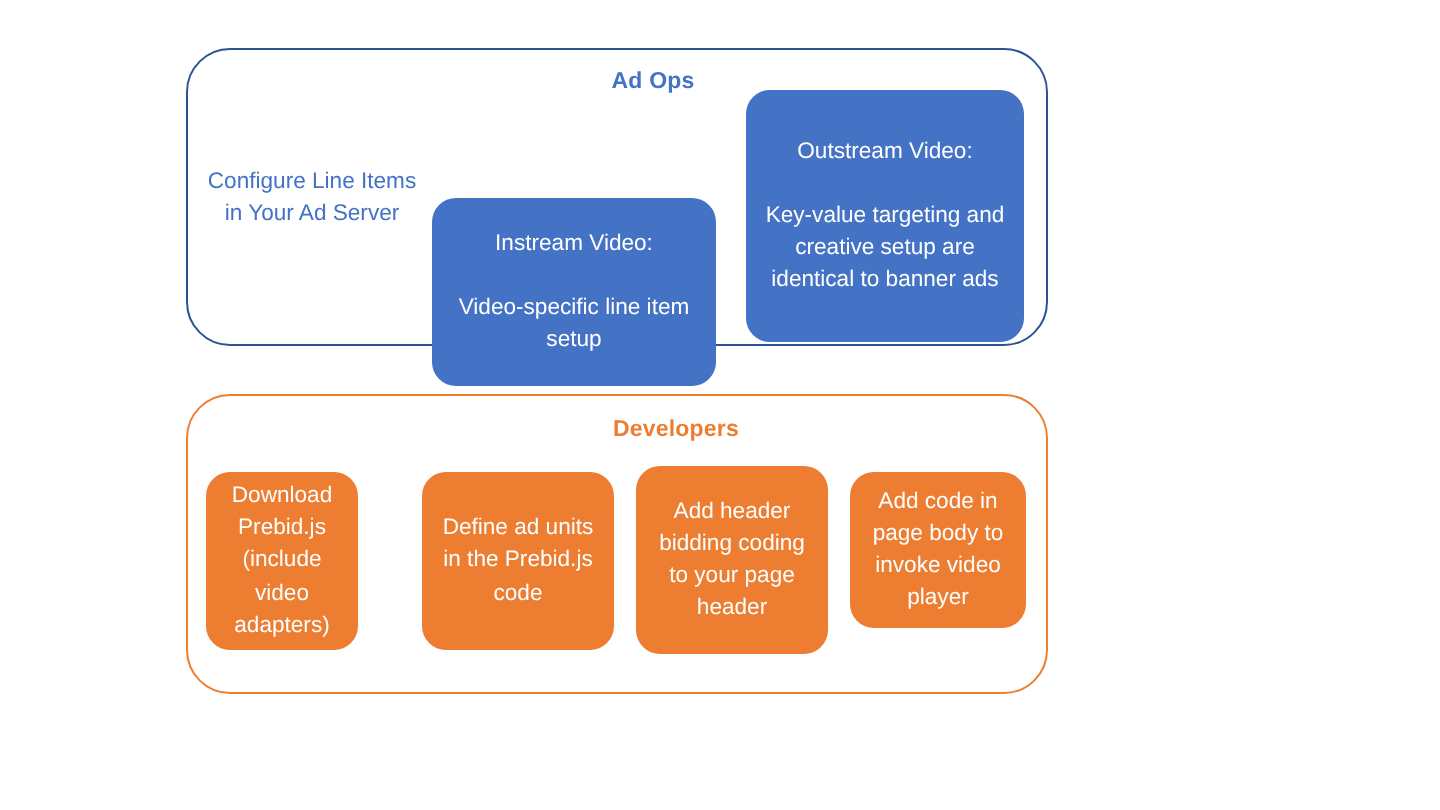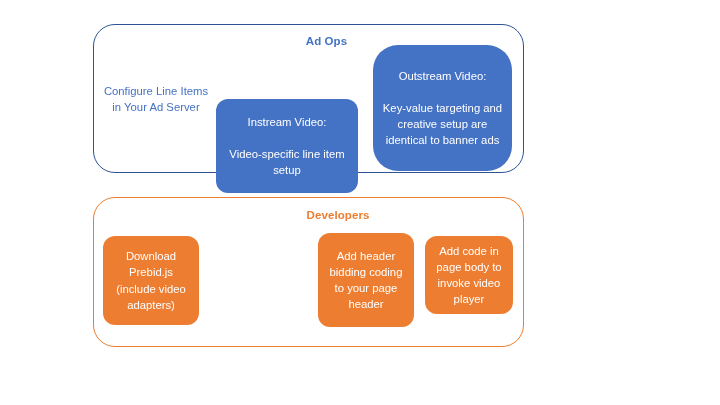--- a/index.html
+++ b/index.html
@@ -103,24 +103,24 @@
     justify-content: center;
   }
   .plain-text .node-text {
     width: 100%;
     white-space: pre-line;
   }
 
   
   #adops-label   { left: 99px;  top: 70px;  width: 114px; height: 58px; justify-content: flex-end; }
   #node-instream { left: 216px; top: 62px;  width: 142px; height: 94px; margin-top: 37px; }
-  #node-outstream{ left: 373px; top: 45px;  width: 139px; height: 126px; border-radius: 25px; }
+  #node-outstream{ left: 373px; top: 45px;  width: 139px; height: 126px; }
 
   
-  #node-dev-1 { left: 103px; top: 236px; width: 96px; height: 89px; }
+  #node-dev-1 { left: 103px; top: 236px; width: 76px; height: 89px; }
   #node-dev-2 { left: 211px; top: 236px; width: 96px; height: 89px; }
   #node-dev-3 { left: 318px; top: 233px; width: 96px; height: 94px; }
   #node-dev-4 { left: 425px; top: 236px; width: 88px; height: 78px; }
 </style>
 </head>
 <body>
 
 <div class="canvas">
 
   <div class="lane lane-adops">
@@ -144,20 +144,23 @@
   </div>
 
   <div class="lane lane-developers">
     <div class="lane-title">Developers</div>
   </div>
 
   <div class="node node-orange" id="node-dev-1">
     <span class="node-text">Download Prebid.js (include video adapters)</span>
   </div>
 
+  <div class="node node-orange" id="node-dev-2">
+    <span class="node-text">Define ad units in the Prebid.js code</span>
+  </div>
 
   <div class="node node-orange" id="node-dev-3">
     <span class="node-text">Add header bidding coding to your page header</span>
   </div>
 
   <div class="node node-orange" id="node-dev-4">
     <span class="node-text">Add code in page body to invoke video player</span>
   </div>
 
 </div>

